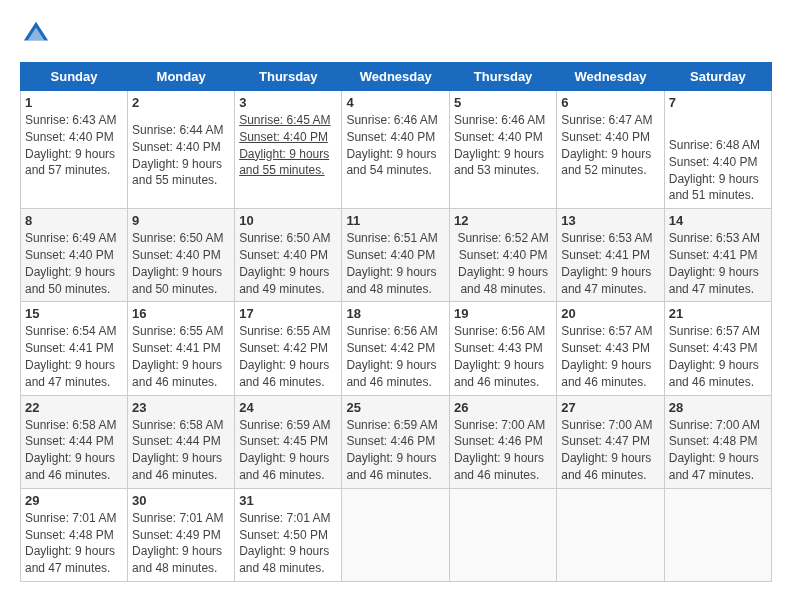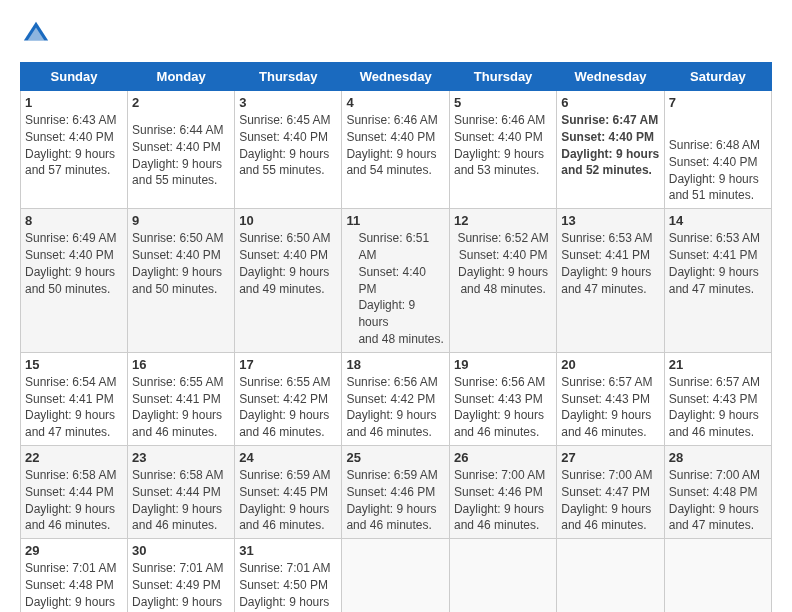--- a/index.html
+++ b/index.html
@@ -130,42 +130,42 @@
         </td>
         <td>
           <span class="day-num">2</span>
           <div class="day-info" style="white-space: pre-line; margin-top: 12px;">Sunrise: 6:44 AM
 Sunset: 4:40 PM
 Daylight: 9 hours
 and 55 minutes.</div>
         </td>
         <td>
           <span class="day-num">3</span>
-          <div class="day-info" style="white-space: pre-line;">Sunrise: 6:45 AM
+          <div class="day-info" style="white-space: pre-line; text-decoration: underline;">Sunrise: 6:45 AM
 Sunset: 4:40 PM
 Daylight: 9 hours
 and 55 minutes.</div>
         </td>
         <td>
           <span class="day-num">4</span>
           <div class="day-info" style="white-space: pre-line;">Sunrise: 6:46 AM
 Sunset: 4:40 PM
 Daylight: 9 hours
 and 54 minutes.</div>
         </td>
         <td>
           <span class="day-num">5</span>
           <div class="day-info" style="white-space: pre-line;">Sunrise: 6:46 AM
 Sunset: 4:40 PM
 Daylight: 9 hours
 and 53 minutes.</div>
         </td>
         <td>
           <span class="day-num">6</span>
-          <div class="day-info" style="white-space: pre-line; font-weight: bold;">Sunrise: 6:47 AM
+          <div class="day-info" style="white-space: pre-line;">Sunrise: 6:47 AM
 Sunset: 4:40 PM
 Daylight: 9 hours
 and 52 minutes.</div>
         </td>
         <td>
           <span class="day-num">7</span>
           <div class="day-info" style="white-space: pre-line; margin-top: 27px;">Sunrise: 6:48 AM
 Sunset: 4:40 PM
 Daylight: 9 hours
 and 51 minutes.</div>
@@ -188,21 +188,21 @@
         </td>
         <td>
           <span class="day-num">10</span>
           <div class="day-info" style="white-space: pre-line;">Sunrise: 6:50 AM
 Sunset: 4:40 PM
 Daylight: 9 hours
 and 49 minutes.</div>
         </td>
         <td>
           <span class="day-num">11</span>
-          <div class="day-info" style="white-space: pre-line; margin-left: 12px;">Sunrise: 6:51 AM
+          <div class="day-info" style="white-space: pre-line;">Sunrise: 6:51 AM
 Sunset: 4:40 PM
 Daylight: 9 hours
 and 48 minutes.</div>
         </td>
         <td>
           <span class="day-num">12</span>
           <div class="day-info" style="white-space: pre-line; text-align: center;">Sunrise: 6:52 AM
 Sunset: 4:40 PM
 Daylight: 9 hours
 and 48 minutes.</div>

